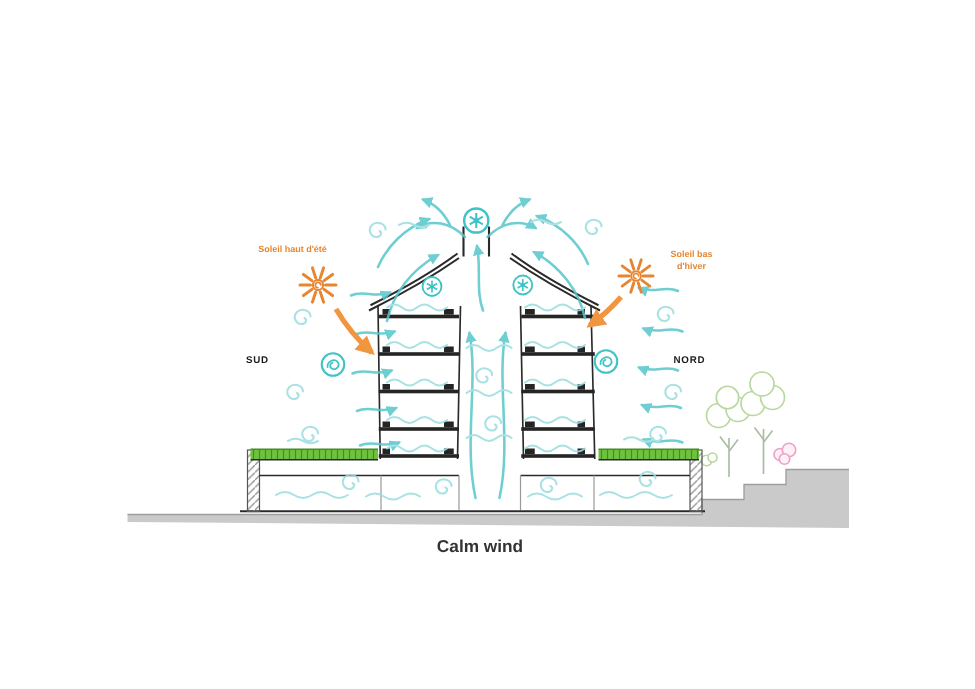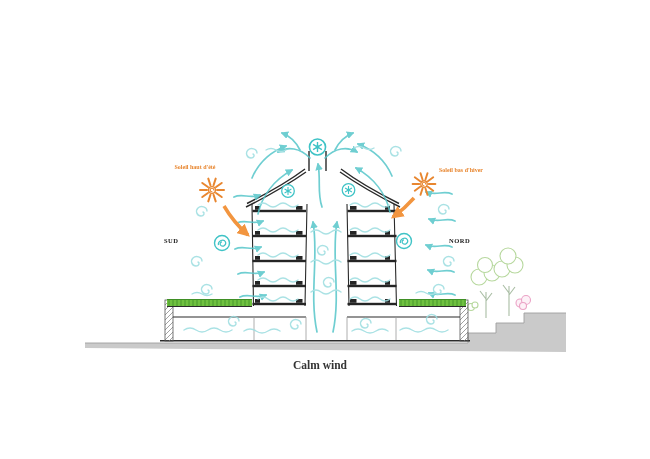--- a/index.html
+++ b/index.html
@@ -1,17 +1,17 @@
 <!DOCTYPE html>
 <html><head>
 <meta charset="utf-8">
 <style>
   html,body{margin:0;padding:0;background:#fff;}
   .stage{position:relative;width:650px;height:459px;background:#ffffff;overflow:hidden;
-         font-family:Liberation Serif, serif;}
+         font-family:Liberation Sans, sans-serif;}
   .stage svg{position:absolute;left:0;top:0;}
   .lbl{position:absolute;font-weight:bold;}
   .lbl-sud{left:164px;top:237px;font-size:6.5px;color:#1a1a1a;letter-spacing:.5px;}
   .lbl-nord{left:449px;top:237px;font-size:6.5px;color:#1a1a1a;letter-spacing:.5px;}
   .sun-lb{font-size:6px;color:#e8862f;text-align:center;width:46px;line-height:1.35;}
   .lbl-summer{left:172px;top:163px;}
   .lbl-winter{left:438px;top:166px;}
   .lbl-caption{left:245px;top:359px;width:150px;text-align:center;font-size:11.5px;color:#333;}
 </style>
 </head>

